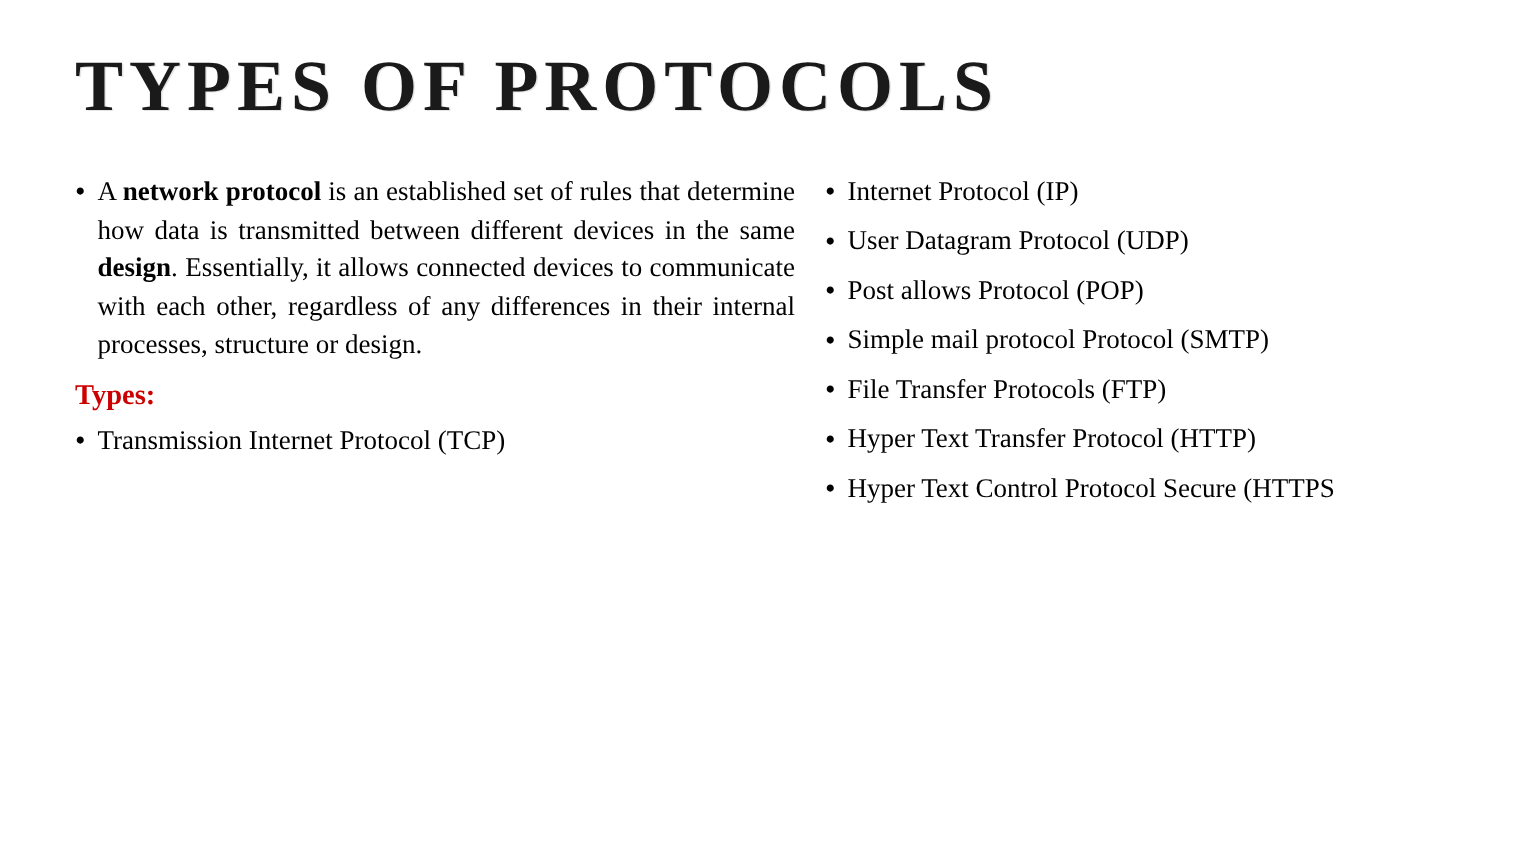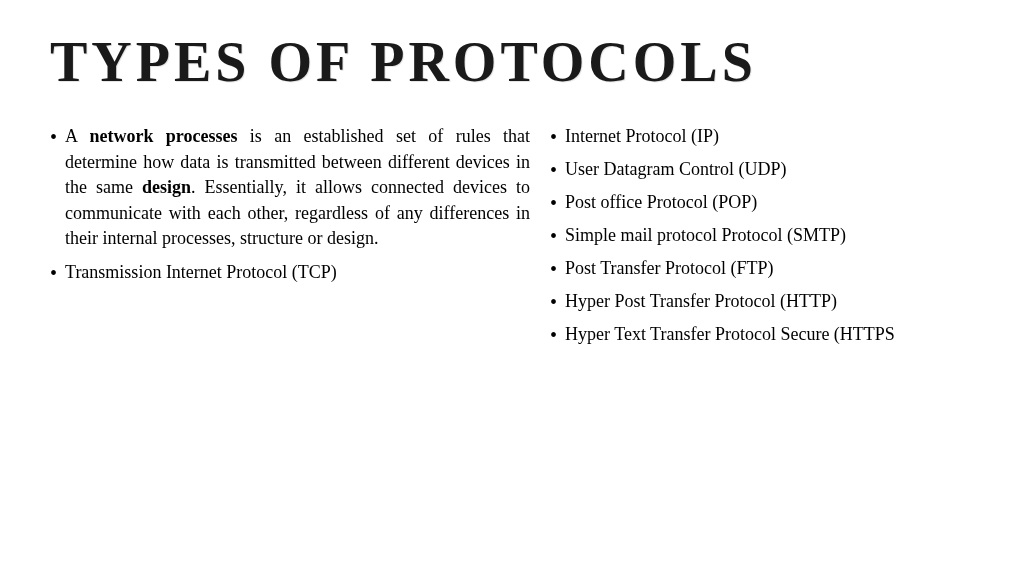--- a/index.html
+++ b/index.html
@@ -18,21 +18,21 @@
 
     .slide {
       width: 1024px;
       height: 576px;
       padding: 30px 50px 20px 50px;
       position: relative;
     }
 
     .title {
       font-family: 'Palatino Linotype', Palatino, serif;
-      font-size: 56px;
+      font-size: 48px;
       font-weight: bold;
       letter-spacing: 4px;
       text-transform: uppercase;
       color: #1a1a1a;
       margin-bottom: 30px;
       font-variant: small-caps;
       text-shadow: 1px 1px 0px rgba(0,0,0,0.1);
     }
 
     .content-area {
@@ -107,59 +107,60 @@
 
   <h1 class="title">Types of Protocols</h1>
 
   <div class="content-area">
 
     <div class="left-column">
 
       <div class="bullet-item">
         <span class="bullet-dot">•</span>
         <span class="bullet-text main-description">
-          A <span class="bold">network processes</span> is an established set of rules that determine how data is transmitted between different devices in the same <span class="bold">design</span>. Essentially, it allows connected devices to communicate with each other, regardless of any differences in their internal processes, structure or design.
+          A <span class="bold">network protocol</span> is an established set of rules that determine how data is transmitted between different devices in the same <span class="bold">design</span>. Essentially, it allows connected devices to communicate with each other, regardless of any differences in their internal processes, structure or design.
         </span>
       </div>
 
+      <div class="types-label">Types:</div>
 
       <div class="bullet-item">
         <span class="bullet-dot">•</span>
         <span class="bullet-text">Transmission Internet Protocol (TCP)</span>
       </div>
 
     </div>
 
     <div class="right-column">
 
     <div class="bullet-item">
           <span class="bullet-dot">•</span>
           <span class="bullet-text">Internet Protocol (IP)</span>
         </div>
         <div class="bullet-item">
           <span class="bullet-dot">•</span>
-          <span class="bullet-text">User Datagram Control (UDP)</span>
+          <span class="bullet-text">User Datagram Protocol (UDP)</span>
         </div>
         <div class="bullet-item">
           <span class="bullet-dot">•</span>
-          <span class="bullet-text">Post office Protocol (POP)</span>
+          <span class="bullet-text">Post allows Protocol (POP)</span>
         </div>
         <div class="bullet-item">
           <span class="bullet-dot">•</span>
           <span class="bullet-text">Simple mail protocol Protocol (SMTP)</span>
         </div>
         <div class="bullet-item">
           <span class="bullet-dot">•</span>
-          <span class="bullet-text">Post Transfer Protocol (FTP)</span>
+          <span class="bullet-text">File Transfer Protocols (FTP)</span>
         </div>
         <div class="bullet-item">
           <span class="bullet-dot">•</span>
-          <span class="bullet-text">Hyper Post Transfer Protocol (HTTP)</span>
+          <span class="bullet-text">Hyper Text Transfer Protocol (HTTP)</span>
         </div>
         <div class="bullet-item">
           <span class="bullet-dot">•</span>
-          <span class="bullet-text">Hyper Text Transfer Protocol Secure (HTTPS</span>
+          <span class="bullet-text">Hyper Text Control Protocol Secure (HTTPS</span>
         </div>
       </div>
 
   </div>
 
 </div>
 
 </body></html>

